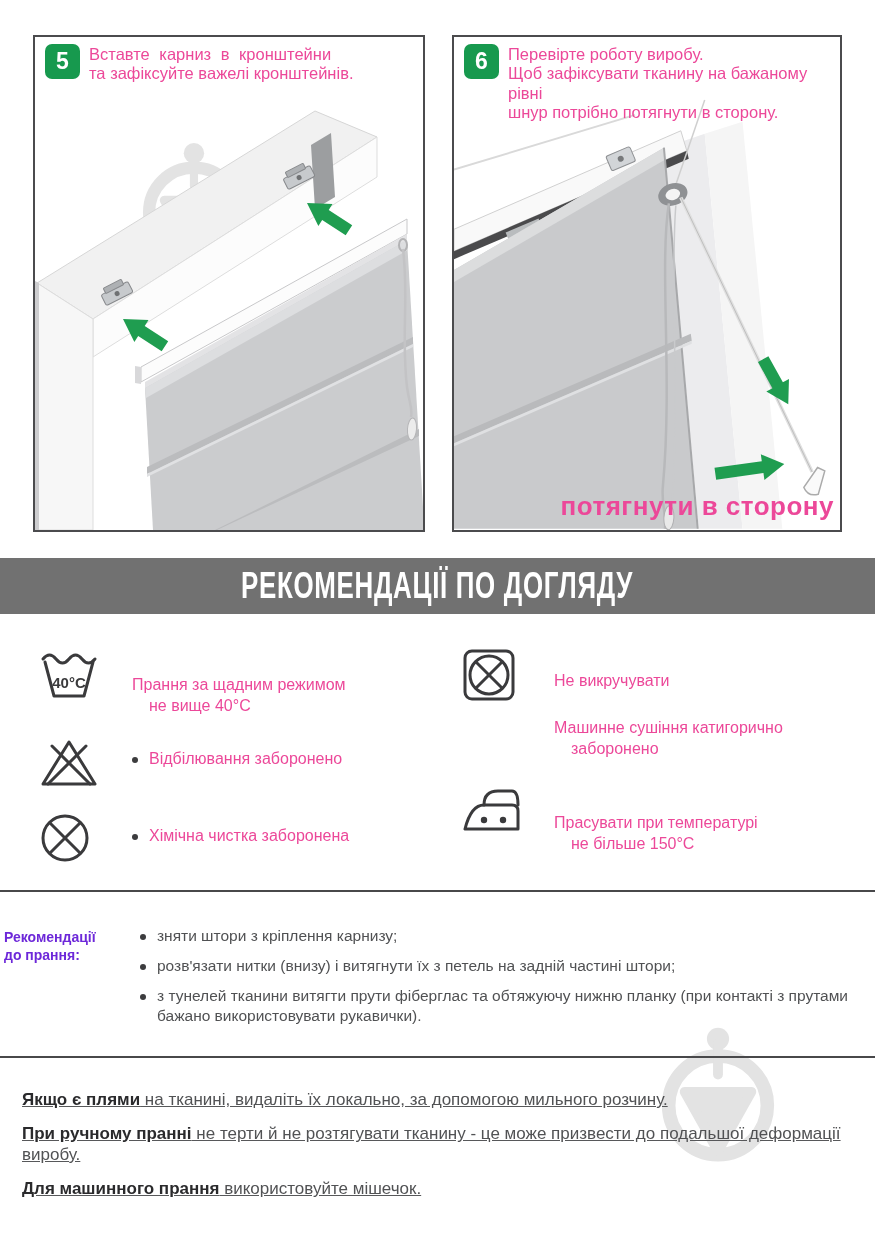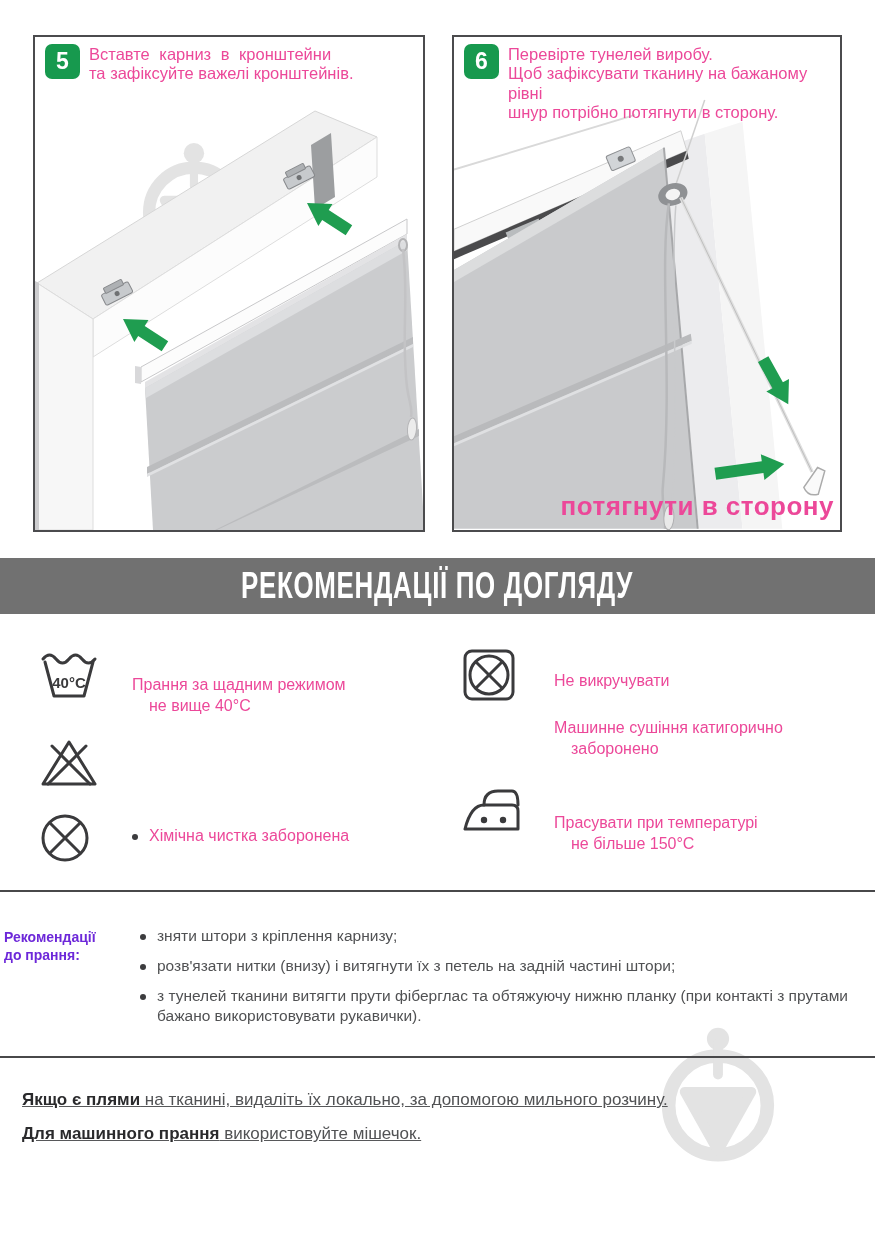--- a/index.html
+++ b/index.html
@@ -152,21 +152,21 @@
     <g transform="translate(336,368) rotate(-119)">
       <polygon points="0,0 22,-13 22,-6 52,-6 52,6 22,6 22,13" fill="#1f9d50"></polygon>
     </g>
     <g transform="translate(332,428) rotate(172)">
       <polygon points="0,0 22,-13 22,-6 70,-6 70,6 22,6 22,13" fill="#1f9d50"></polygon>
     </g>
   </svg>
   <div class="step-head">
     <div class="step-badge">6</div>
     <div class="step-text">
-      <span style="display:block">Перевірте тунелей виробу.</span>
+      <span style="display:block">Перевірте роботу виробу.</span>
       <span style="display:block">Щоб зафіксувати тканину на бажаному рівні</span>
       <span style="display:block">шнур потрібно потягнути в сторону.</span>
     </div>
   </div>
   <div class="pull-caption">потягнути в сторону</div>
 </div>
 
 <div class="banner">
   <span>РЕКОМЕНДАЦІЇ ПО ДОГЛЯДУ</span>
 </div>
@@ -185,20 +185,26 @@
       <span style="padding-left:17px">не вище 40°С</span>
     </div>
   </div>
   <div class="care-row" style="margin-bottom:22px">
     <div class="care-icon">
       <svg width="58" height="50" viewBox="0 0 58 50">
         <path d="M29,5 L55,47 L3,47 Z" fill="none" stroke="#3a3a3c" stroke-width="3" stroke-linejoin="round"></path>
         <line x1="12" y1="9" x2="50" y2="47" stroke="#3a3a3c" stroke-width="3" stroke-linecap="round"></line>
         <line x1="46" y1="9" x2="8" y2="47" stroke="#3a3a3c" stroke-width="3" stroke-linecap="round"></line>
       </svg>
+    </div>
+    <div class="care-text" style="padding-top:12px">
+      <span class="bullet-line">
+          <i class="dot"></i>
+          <span>Відбілювання заборонено</span>
+        </span>
     </div>
   </div>
   <div class="care-row">
     <div class="care-icon">
       <svg width="50" height="50" viewBox="0 0 50 50">
         <circle cx="25" cy="25" r="22" fill="none" stroke="#3a3a3c" stroke-width="3"></circle>
         <line x1="10" y1="10" x2="40" y2="40" stroke="#3a3a3c" stroke-width="3" stroke-linecap="round"></line>
         <line x1="40" y1="10" x2="10" y2="40" stroke="#3a3a3c" stroke-width="3" stroke-linecap="round"></line>
       </svg>
     </div>
@@ -273,14 +279,15 @@
   <circle cx="50" cy="66" r="40" fill="none" stroke="#e3e3e3" stroke-width="11"></circle>
   <circle cx="50" cy="12" r="9" fill="#e3e3e3"></circle>
   <rect x="46" y="12" width="8" height="33" rx="4" fill="#e3e3e3"></rect>
   <path d="M23,55 L77,55 L50,103 Z" fill="#e3e3e3" stroke="#e3e3e3" stroke-width="8" stroke-linejoin="round"></path>
 </svg>
 
 <div class="divider" id="divider2"></div>
 
 <div class="notes">
   <p><b>Якщо є плями</b><span> на тканині, видаліть їх локально, за допомогою мильного розчину.</span></p>
+  <p><b>При ручному пранні</b><span> не терти й не розтягувати тканину - це може призвести до подальшої деформації виробу.</span></p>
   <p><b>Для машинного прання</b><span> використовуйте мішечок.</span></p>
 </div>
 
 </body></html>

